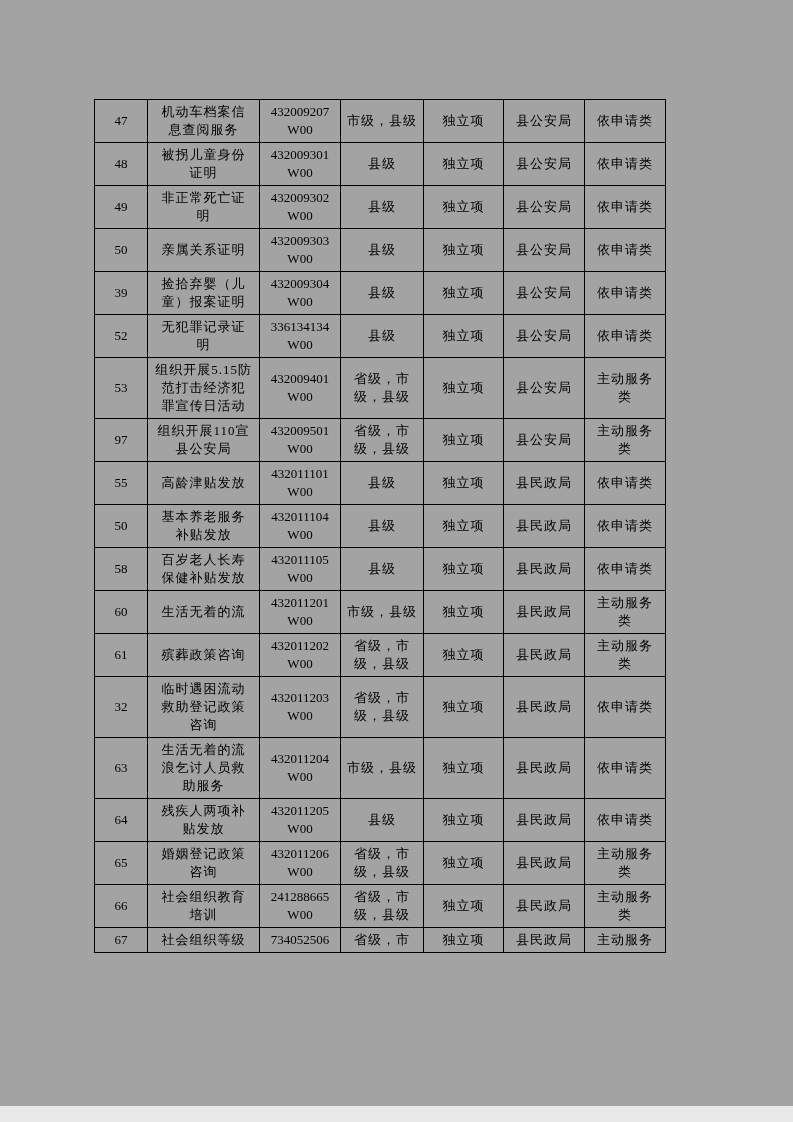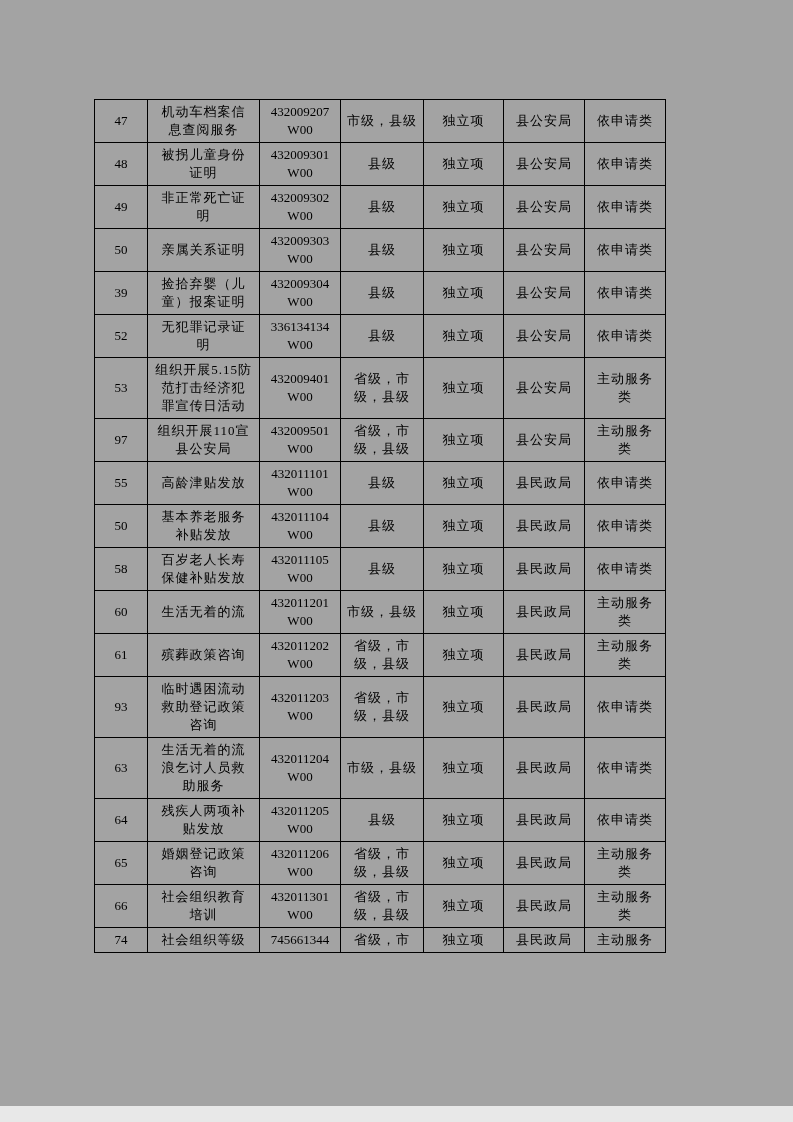--- a/index.html
+++ b/index.html
@@ -204,21 +204,21 @@
     <td class="col-code">432011202
 W00</td>
     <td class="cjk col-level">省级，市
 级，县级</td>
     <td class="cjk col-item">独立项</td>
     <td class="cjk col-dept">县民政局</td>
     <td class="cjk col-type">主动服务
 类</td>
   </tr>
         <tr>
-    <td class="col-no">93</td>
+    <td class="col-no">32</td>
     <td class="cjk col-name">临时遇困流动
 救助登记政策
 咨询</td>
     <td class="col-code">432011203
 W00</td>
     <td class="cjk col-level">省级，市
 级，县级</td>
     <td class="cjk col-item">独立项</td>
     <td class="cjk col-dept">县民政局</td>
     <td class="cjk col-type">依申请类</td>
@@ -256,33 +256,33 @@
 级，县级</td>
     <td class="cjk col-item">独立项</td>
     <td class="cjk col-dept">县民政局</td>
     <td class="cjk col-type">主动服务
 类</td>
   </tr>
         <tr>
     <td class="col-no">66</td>
     <td class="cjk col-name">社会组织教育
 培训</td>
-    <td class="col-code">432011301
-W00</td>
-    <td class="cjk col-level">省级，市
-级，县级</td>
-    <td class="cjk col-item">独立项</td>
-    <td class="cjk col-dept">县民政局</td>
-    <td class="cjk col-type">主动服务
-类</td>
-  </tr>
-        <tr>
-    <td class="col-no">74</td>
+    <td class="col-code">241288665
+W00</td>
+    <td class="cjk col-level">省级，市
+级，县级</td>
+    <td class="cjk col-item">独立项</td>
+    <td class="cjk col-dept">县民政局</td>
+    <td class="cjk col-type">主动服务
+类</td>
+  </tr>
+        <tr>
+    <td class="col-no">67</td>
     <td class="cjk col-name">社会组织等级</td>
-    <td class="col-code">745661344</td>
+    <td class="col-code">734052506</td>
     <td class="cjk col-level">省级，市</td>
     <td class="cjk col-item">独立项</td>
     <td class="cjk col-dept">县民政局</td>
     <td class="cjk col-type">主动服务</td>
   </tr>
       </tbody>
   </table>
 </div>
 
 </body></html>

